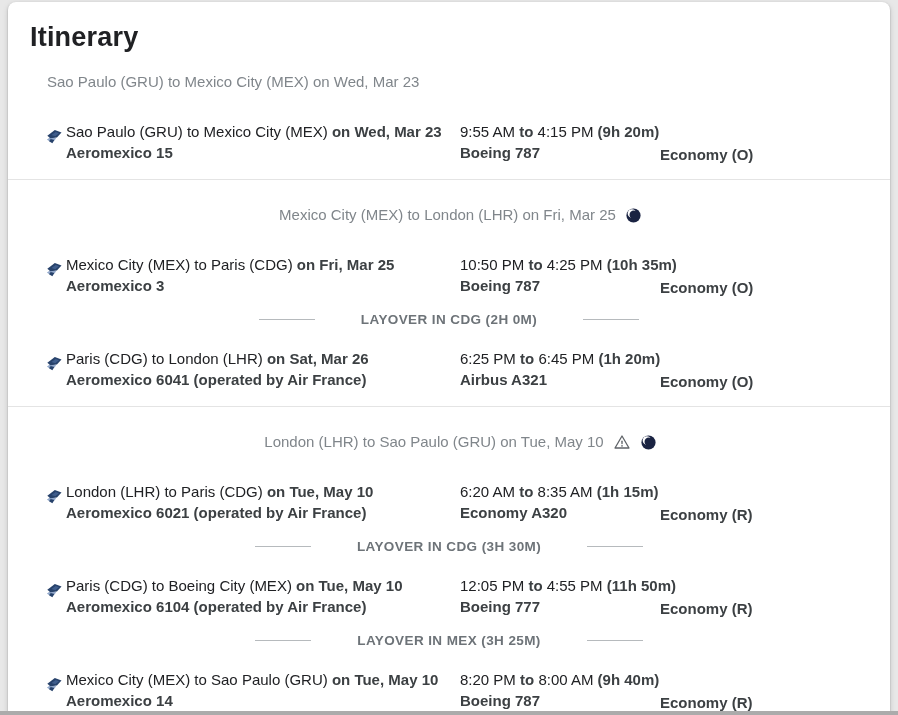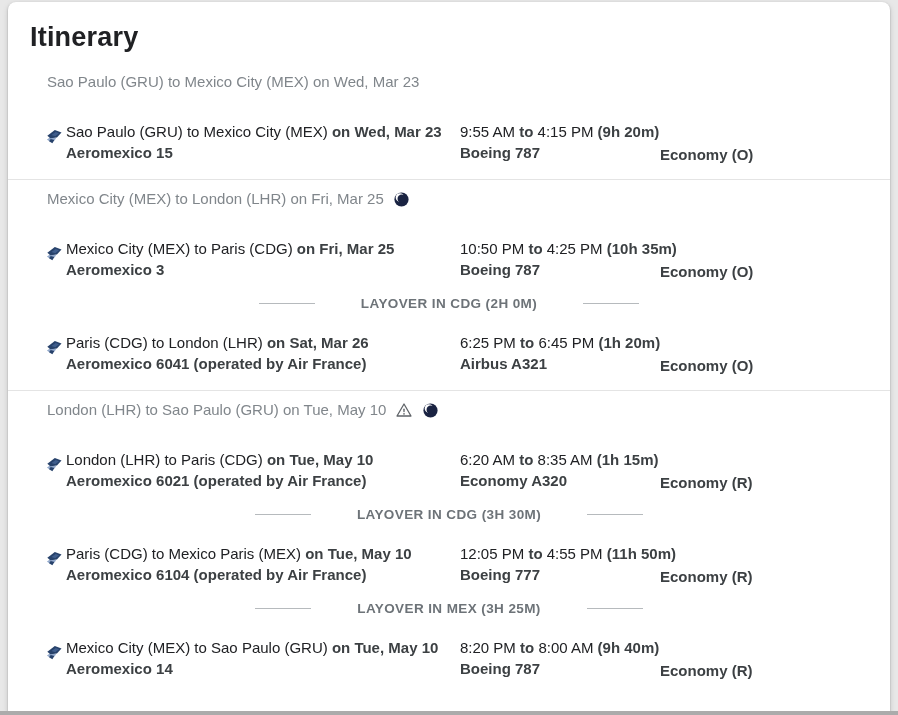--- a/index.html
+++ b/index.html
@@ -22,21 +22,21 @@
     font-size:27px; line-height:30px; font-weight:700; color:#202124;
     letter-spacing:.2px;
   }
   .section { margin:0 -16px; padding:0 16px 14px; }
   .section + .section { border-top:1px solid #e4e4e4; }
   .section-header {
     margin:20px 0 27px 23px;
     font-size:15px; line-height:20px; color:#80868b;
     display:flex; align-items:center;
   }
-  .section + .section .section-header { margin-top:9px; }
+  .section + .section .section-header { margin-top:25px;justify-content:center; }
   .hdr-icon { display:inline-flex; margin-left:9px; flex:none; }
   .hdr-icon svg { display:block; }
 
   .flight-row {
     position:relative;
     display:grid;
     grid-template-columns:394px 200px 1fr;
     padding-left:42px;
     height:46px; overflow:hidden;
     font-size:15px; color:#3c4043;
@@ -215,21 +215,21 @@
   <div class="flight-row">
     <span class="airline-icon">
       <svg width="20" height="20" viewBox="0 0 24 24">
         <path d="M3.5 15 C7 18.5 12 18 14.5 13.5 L9 11.5 Z" fill="#93a9cb"></path>
         <path d="M6 17 L10 19.5 L12.5 15.5 L8 14.5 Z" fill="#27426b"></path>
         <path d="M4 10.5 L13 3.5 L21 6.5 L15.5 12.5 L7.5 13.5 Z" fill="#27426b"></path>
         <path d="M9 9.5 L14 6 L18 7.5 L13.5 11 Z" fill="#3f5d8c"></path>
       </svg>
     </span>
     <div>
-      <div class="line1"><span class="bold">Paris (CDG) to Mexico Paris (MEX)</span> <span class="reg">on Tue, May 10</span></div>
+      <div class="line1"><span class="bold">Paris (CDG) to Boeing City (MEX)</span> <span class="reg">on Tue, May 10</span></div>
       <div class="line2 reg">Aeromexico 6104 (operated by Air France)</div>
     </div>
     <div>
       <div class="line1"><span class="bold">12:05 PM</span> <span class="reg">to</span> <span class="bold">4:55 PM</span> <span class="reg">(11h 50m)</span></div>
       <div class="line2 reg">Boeing 777</div>
     </div>
     <div class="cabin-col">
       <span class="reg">Economy (R)</span>
     </div>
   </div>

